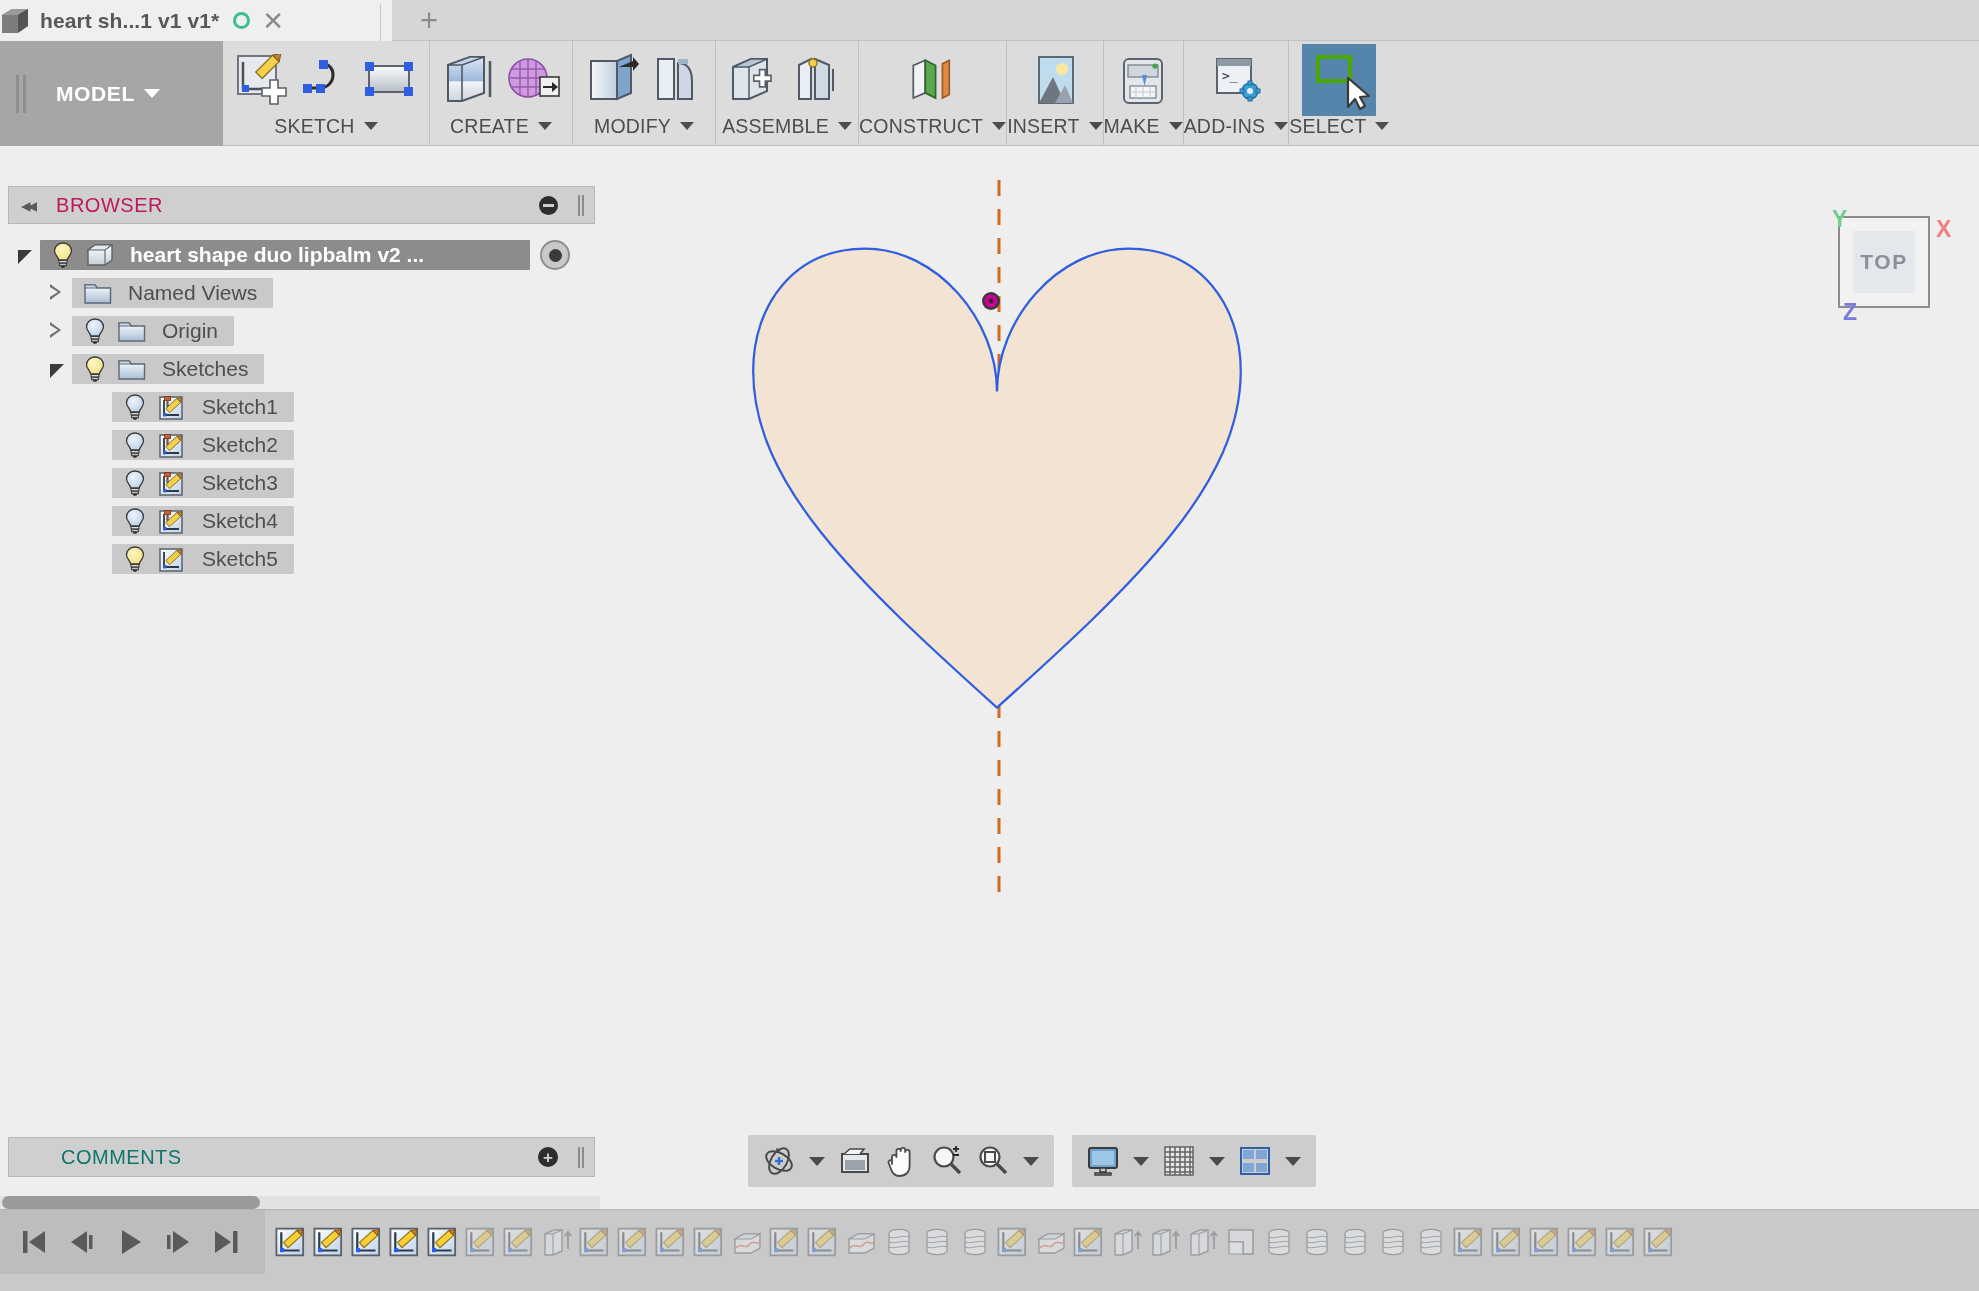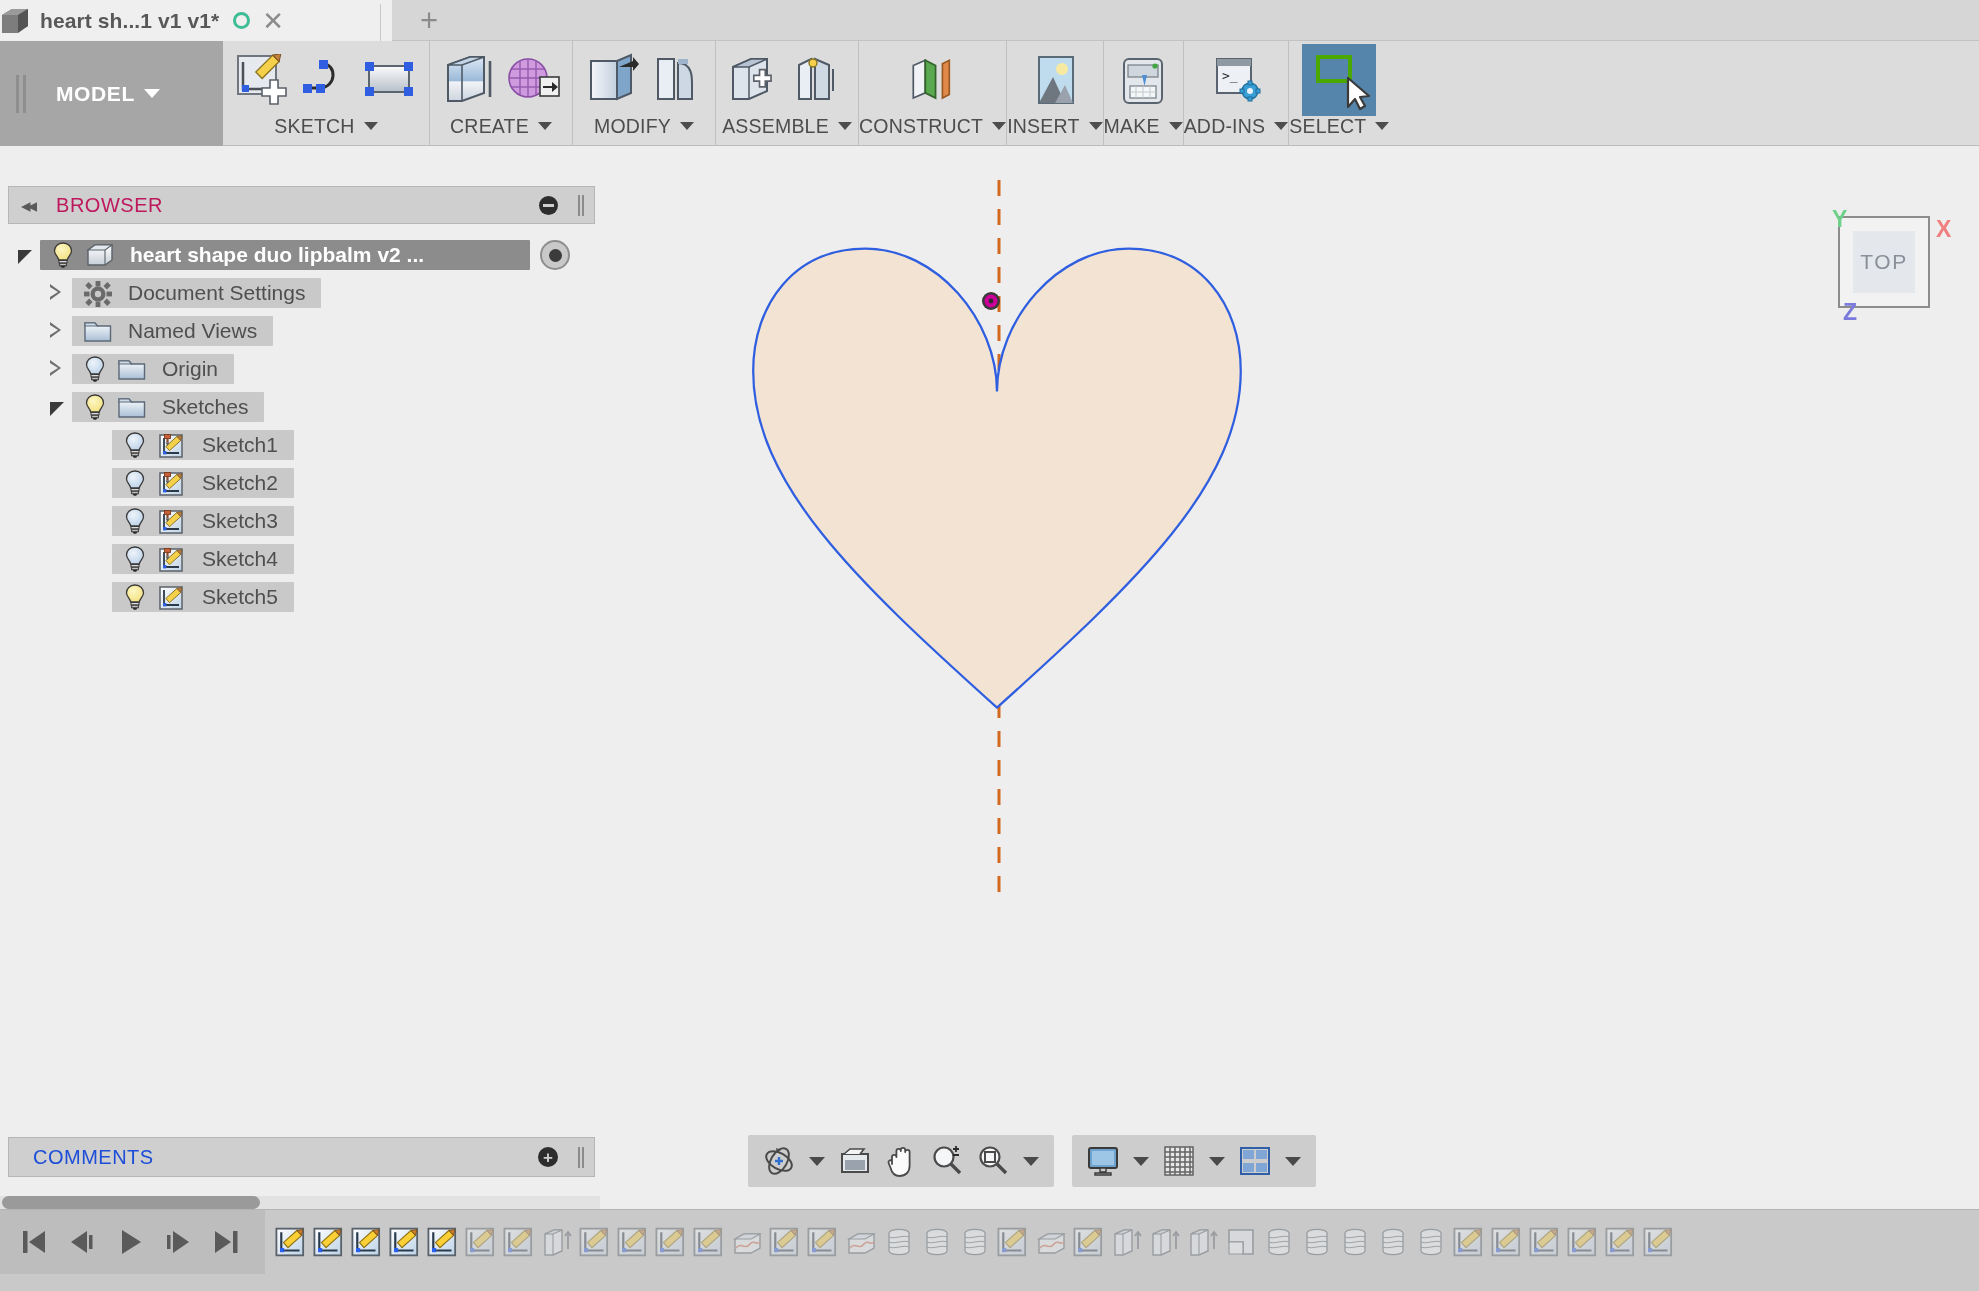--- a/index.html
+++ b/index.html
@@ -93,38 +93,38 @@
   
   .canvas{ position:absolute; left:600px; top:147px; width:1379px; height:1135px;
            background:#eeeeee; overflow:hidden;}
 
   
   .viewcube{ position:absolute; left:1838px; top:216px; width:92px;height:92px;
              border:2px solid #8c8c8c; background:#f2f2f2;
              display:flex;align-items:center;justify-content:center;}
   .viewcube-in{ width:62px;height:62px;background:#e4e7ec;
                 display:flex;align-items:center;justify-content:center;
-                font-size:21px;color:#8a8f99;letter-spacing:1.5px;}
+                font-size:21px;color:#8a8f99;letter-spacing:1.5px;font-weight:bold;}
   .ax{ position:absolute; font-size:23px; font-weight:bold; }
   .ax-y{ left:1832px; top:206px; color:#6ed18a;}
   .ax-x{ left:1936px; top:216px; color:#f08080;}
   .ax-z{ left:1843px; top:299px; color:#7b7bdd;}
 
   
   .navbar{ position:absolute; left:748px; top:1135px; height:52px;
            display:flex; align-items:center; gap:18px;}
   .navgrp{ height:52px; background:#cdcdcd; display:flex;align-items:center;
            padding:0 10px; gap:4px; border-radius:2px;}
   .nbtn{ width:42px;height:42px;display:flex;align-items:center;justify-content:center;}
   .ncaret{ width:26px;height:42px;display:flex;align-items:center;justify-content:center;}
 
   
   .comments{ position:absolute; left:8px; top:1137px; width:587px;height:40px;
              background:#cfcfcf;border:1px solid #b6b6b6;display:flex;align-items:center;}
-  .cm-title{ margin-left:24px;font-size:20px;color:#1d4ed8;letter-spacing:.5px;}
+  .cm-title{ margin-left:52px;font-size:20px;color:#0f766e;letter-spacing:.5px;}
   .cm-plus{ position:absolute;right:36px;width:20px;height:20px;border-radius:50%;
             background:#2d2d2d;display:flex;align-items:center;justify-content:center;
             color:#cfcfcf;font-size:17px;line-height:1;font-weight:bold;}
   .cm-grip{ position:absolute;right:14px;width:2px;height:21px;background:#8b8b8b;
             box-shadow:4px 0 0 #8b8b8b;}
   .hscroll-track{ position:absolute; left:0; top:1196px; width:600px; height:13px;
                   background:#e2e2e2;}
   .hscroll-thumb{ position:absolute; left:2px; top:1196px; width:258px; height:13px;
                   background:#9a9a9a; border-radius:7px;}
 
@@ -468,40 +468,20 @@
               <polygon points="2,7 9,2 26,2 19,7" fill="#e4e9ee" stroke="#5a626a" stroke-width="1.1"></polygon>
               <line x1="19" y1="7" x2="19" y2="22" stroke="#5a626a" stroke-width="1.1"></line>
             </svg></span>
           <span class="tlabel">heart shape duo lipbalm v2 ...</span>
         </div>
         <span class="radio" style="left: 540px; top: 4px;"></span>
       </div>
       <div class="trow">
         <span class="arrow hollow" style="left: 50px; top: 10px;"></span>
         <div class="tchip" style="margin-left: 72px;">
-          <span class="ficon"><svg width="28" height="26" viewBox="0 0 28 26">
-              <circle cx="14" cy="13" r="7.5" fill="#6a6a6a"></circle>
-              <circle cx="14" cy="13" r="3.2" fill="#c9c9c9"></circle>
-              <g fill="#6a6a6a">
-                <rect x="11.6" y="0" width="4.8" height="5.5"></rect>
-                <rect x="11.6" y="20.5" width="4.8" height="5.5"></rect>
-                <rect x="0" y="10.6" width="5.5" height="4.8"></rect>
-                <rect x="22.5" y="10.6" width="5.5" height="4.8"></rect>
-                <rect x="2.5" y="2" width="4.8" height="5.5" transform="rotate(-45 4.9 4.8)"></rect>
-                <rect x="20.7" y="2" width="4.8" height="5.5" transform="rotate(45 23.1 4.8)"></rect>
-                <rect x="2.5" y="18.5" width="4.8" height="5.5" transform="rotate(45 4.9 21.3)"></rect>
-                <rect x="20.7" y="18.5" width="4.8" height="5.5" transform="rotate(-45 23.1 21.3)"></rect>
-              </g>
-            </svg></span>
-          <span class="tlabel">Document Settings</span>
-        </div>
-      </div>
-      <div class="trow">
-        <span class="arrow hollow" style="left: 50px; top: 10px;"></span>
-        <div class="tchip" style="margin-left: 72px;">
           <span class="ficon"><svg width="28" height="24" viewBox="0 0 28 24">
               <linearGradient id="fgr" x1="0" y1="0" x2="0" y2="1">
                 <stop offset="0" stop-color="#fafcfe"></stop>
                 <stop offset="1" stop-color="#a9bfd5"></stop>
               </linearGradient>
               <path d="M1 4 h10 l2.5 3 h13 v15 h-25.5 z" fill="url(#fgr)" stroke="#5c6a78" stroke-width="1.4"></path>
               <path d="M1 4 h10 l2.5 3 h-12.5 z" fill="#cfdae6" stroke="#5c6a78" stroke-width="1.2"></path>
             </svg></span>
           <span class="tlabel">Named Views</span>
         </div>

